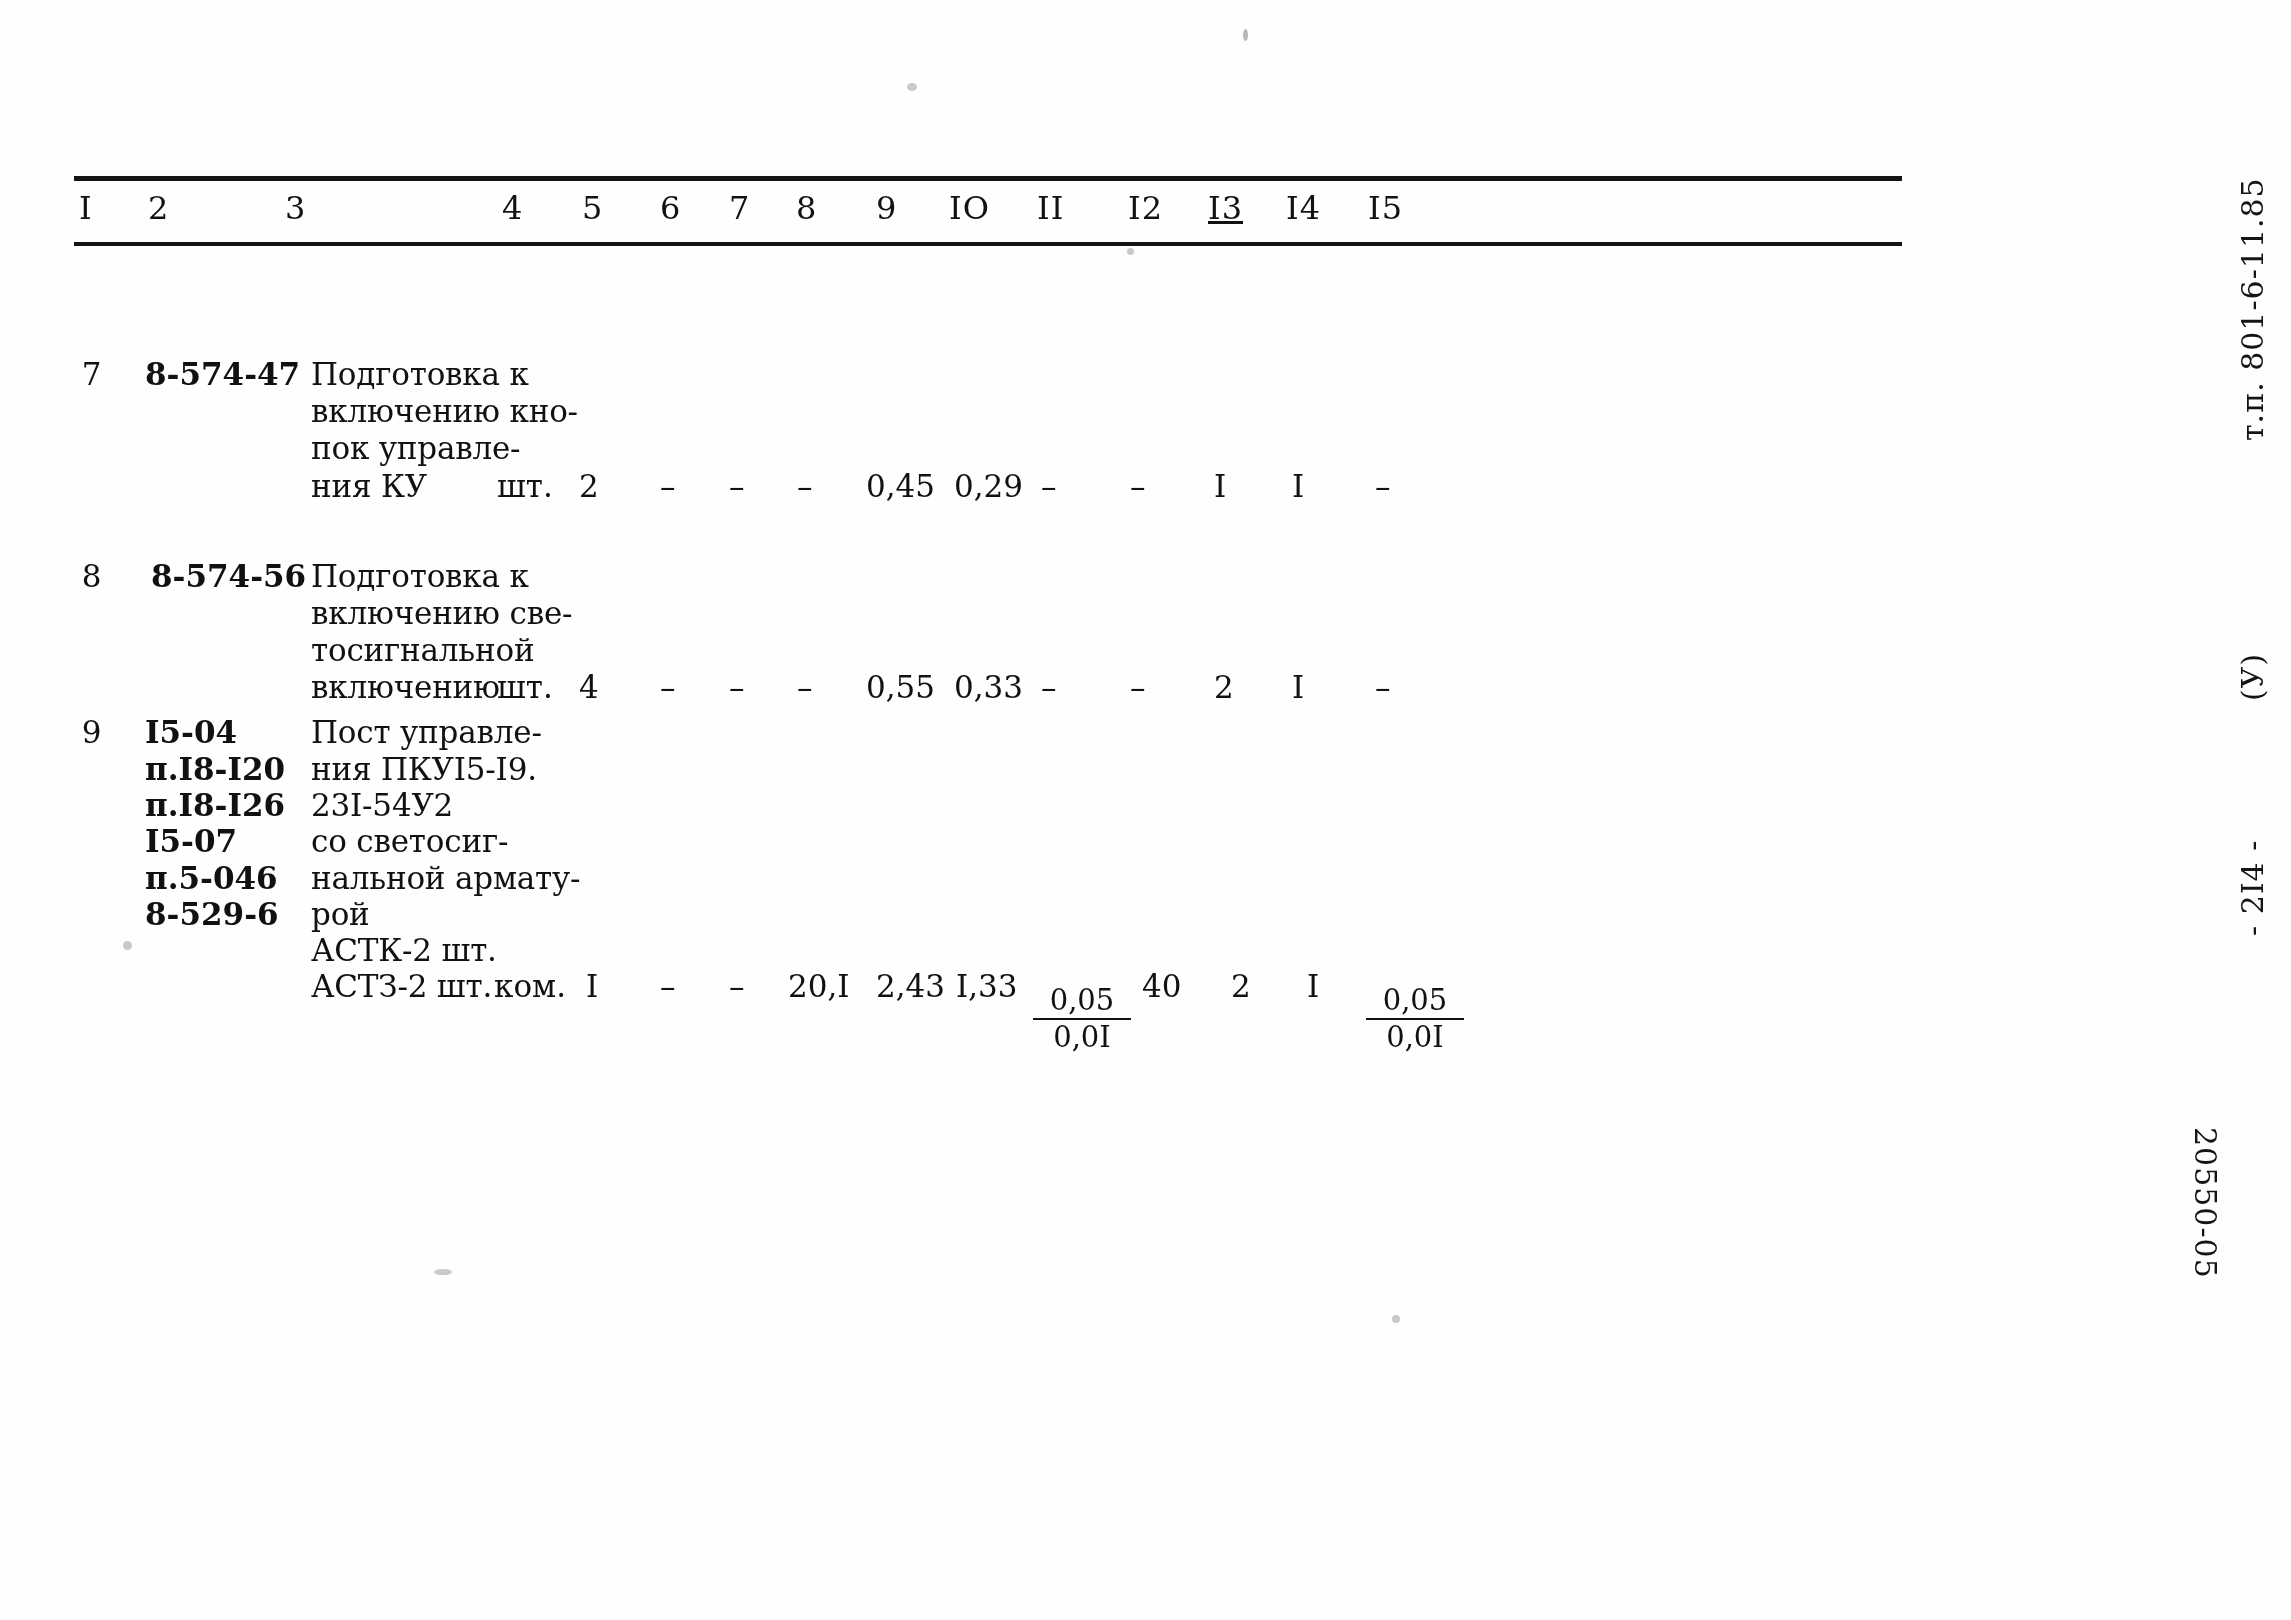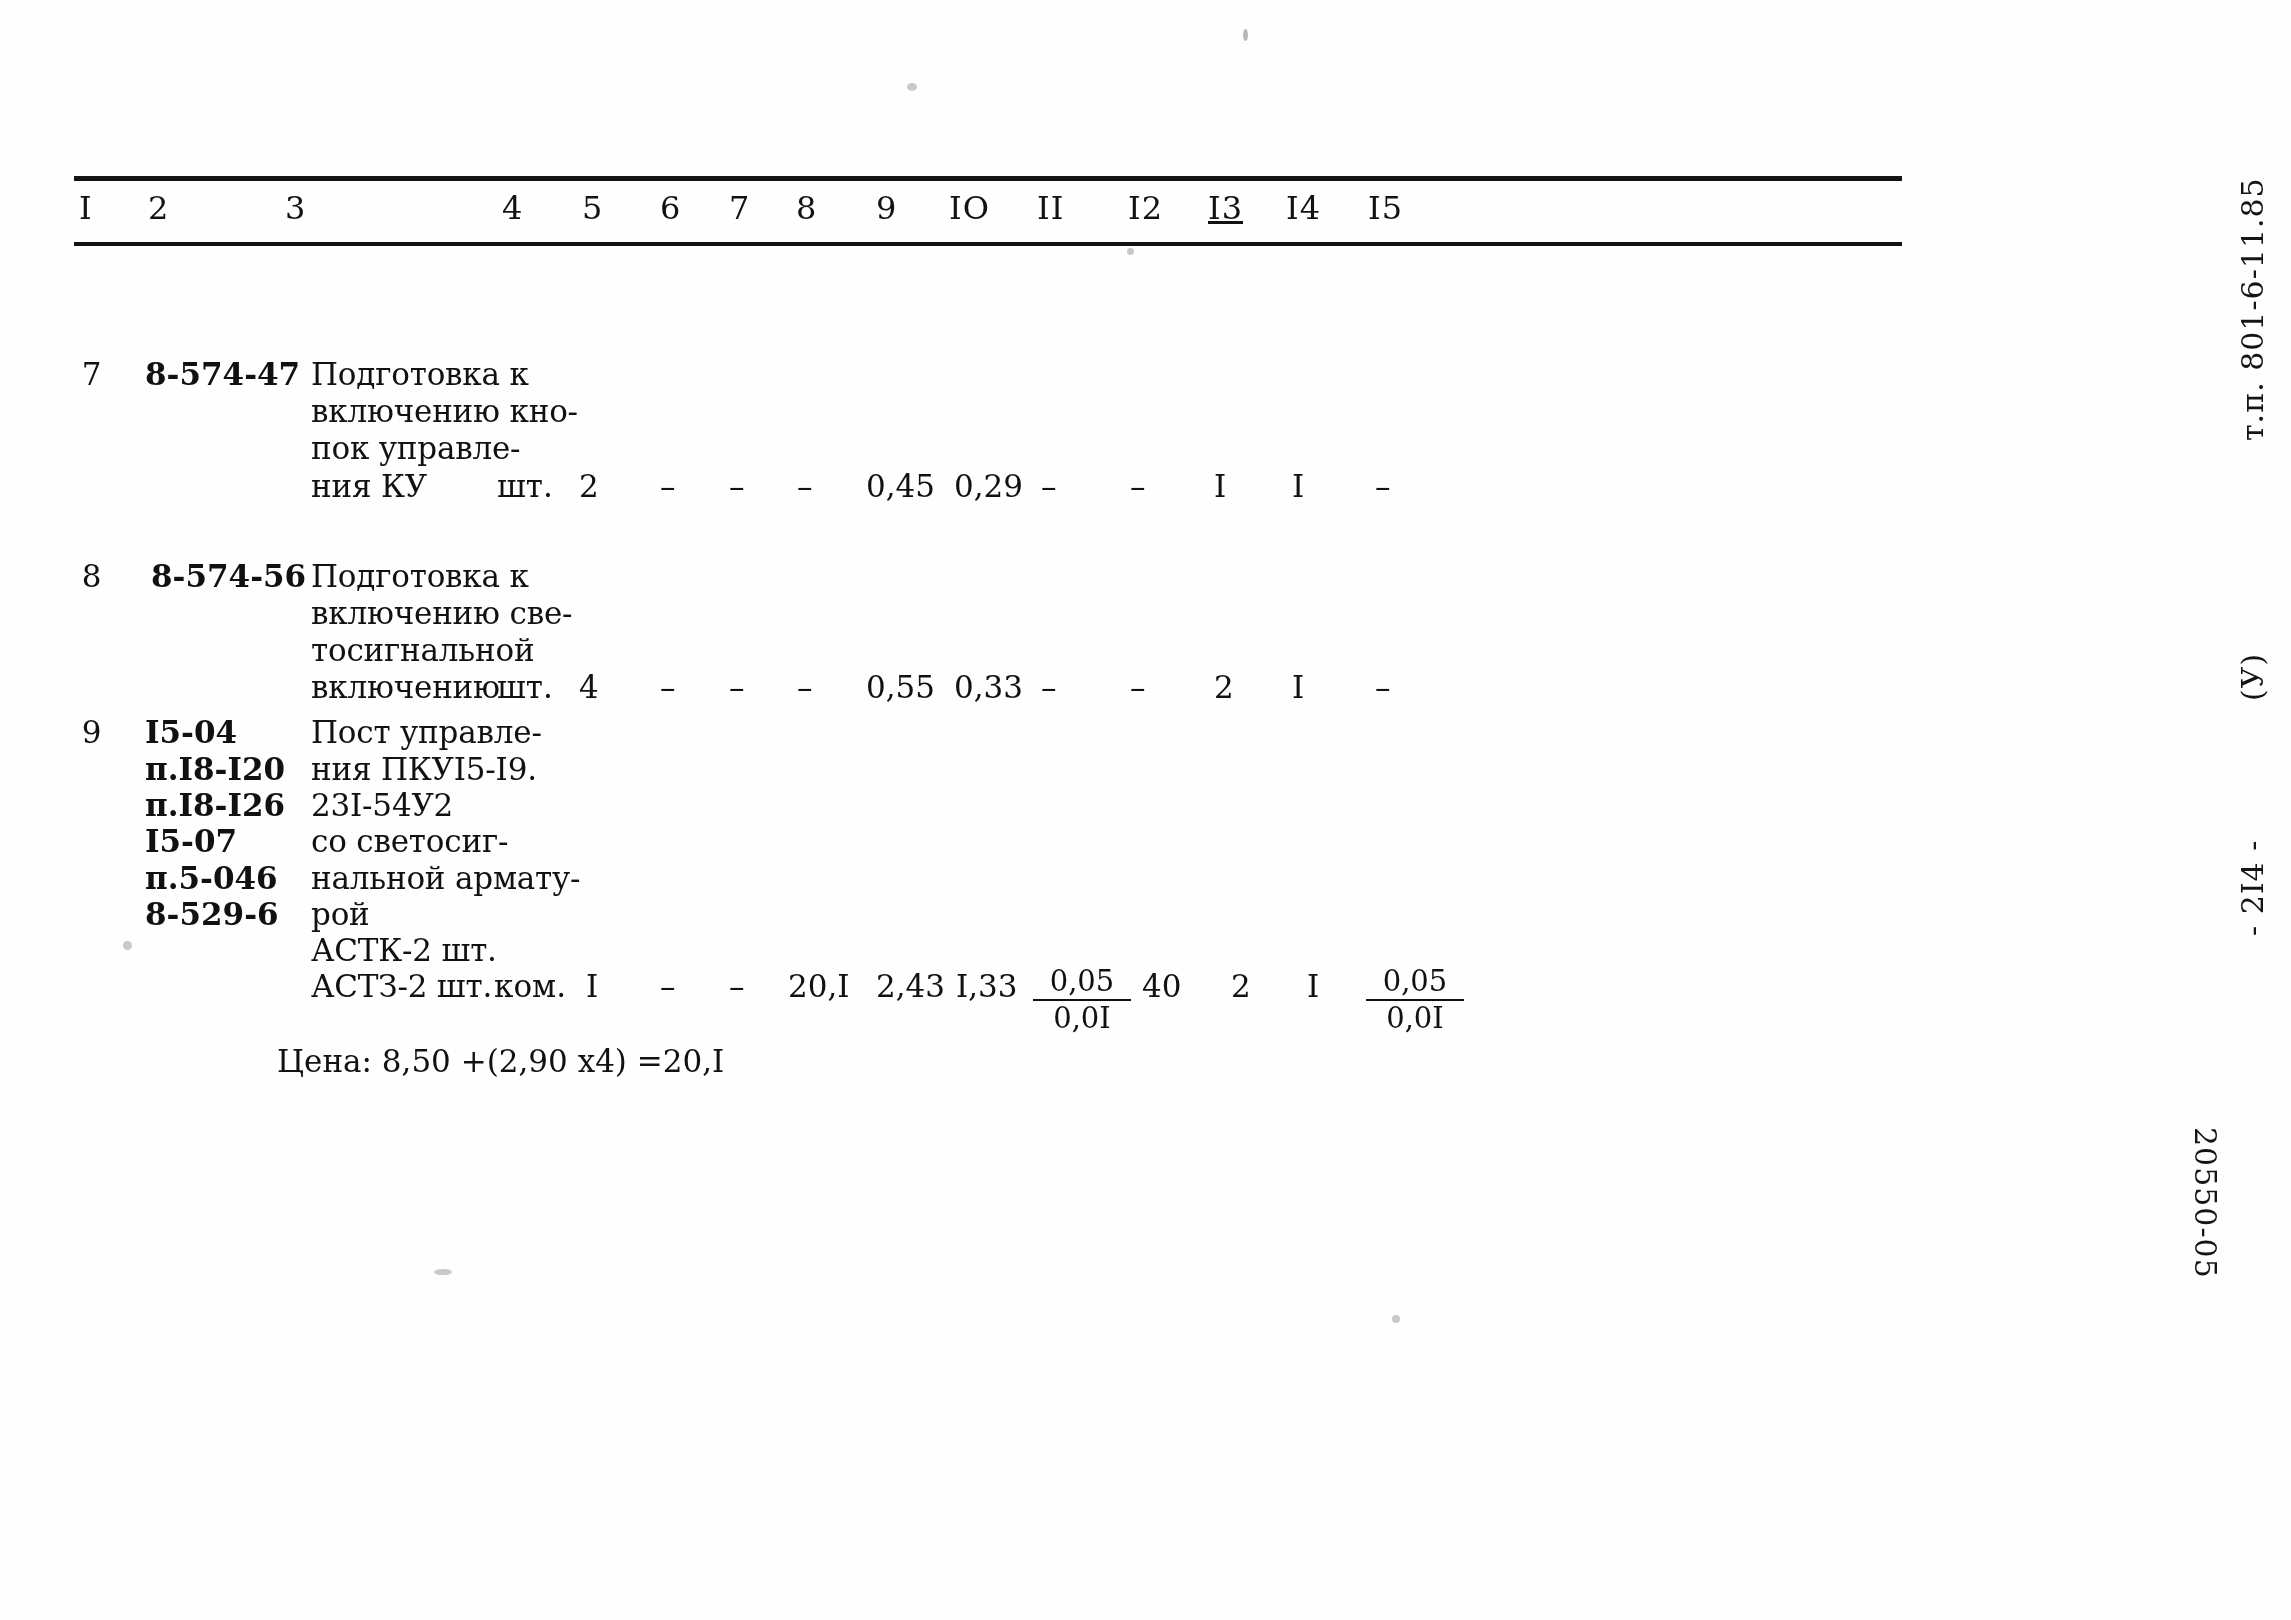--- a/index.html
+++ b/index.html
@@ -100,20 +100,21 @@
     position: absolute;
     font-size: 29px;
     line-height: 33px;
     text-align: center;
     color: #111;
   }
   .frac .num {
     display: block;
     border-bottom: 2.9px solid #111;
     padding: 0 2px 1px 2px;
+    margin-top: 19px;
   }
   .frac .den {
     display: block;
     padding-top: 1px;
   }
 
   .price-line {
     position: absolute;
     font-size: 31px;
     white-space: pre;
@@ -262,21 +263,20 @@
 
         <span class="cellv" style="left:1068px; top:330px;">40</span>
         <span class="cellv" style="left:1157px; top:330px;">2</span>
         <span class="cellv" style="left:1233px; top:330px;">I</span>
 
         <span class="frac" style="left:1292px; top:327px; width:98px;">
           <span class="num">0,05</span>
           <span class="den">0,0I</span>
         </span>
 
-        <span class="price-line" style="left:203px; top:405px;">Цена: 8,50 +(2,90 x4) =20,I</span>
       </div>
 
     </div>
   </div>
 
   <div class="vtext up" style="left:2235px; top:441px;">т.п. 801-6-11.85</div>
   <div class="vtext up" style="left:2235px; top:701px;">(У)</div>
   <div class="vtext up" style="left:2235px; top:936px;">- 2I4 -</div>
   <div class="vtext down" style="left:2223px; top:1127px;">20550-05</div>
 

